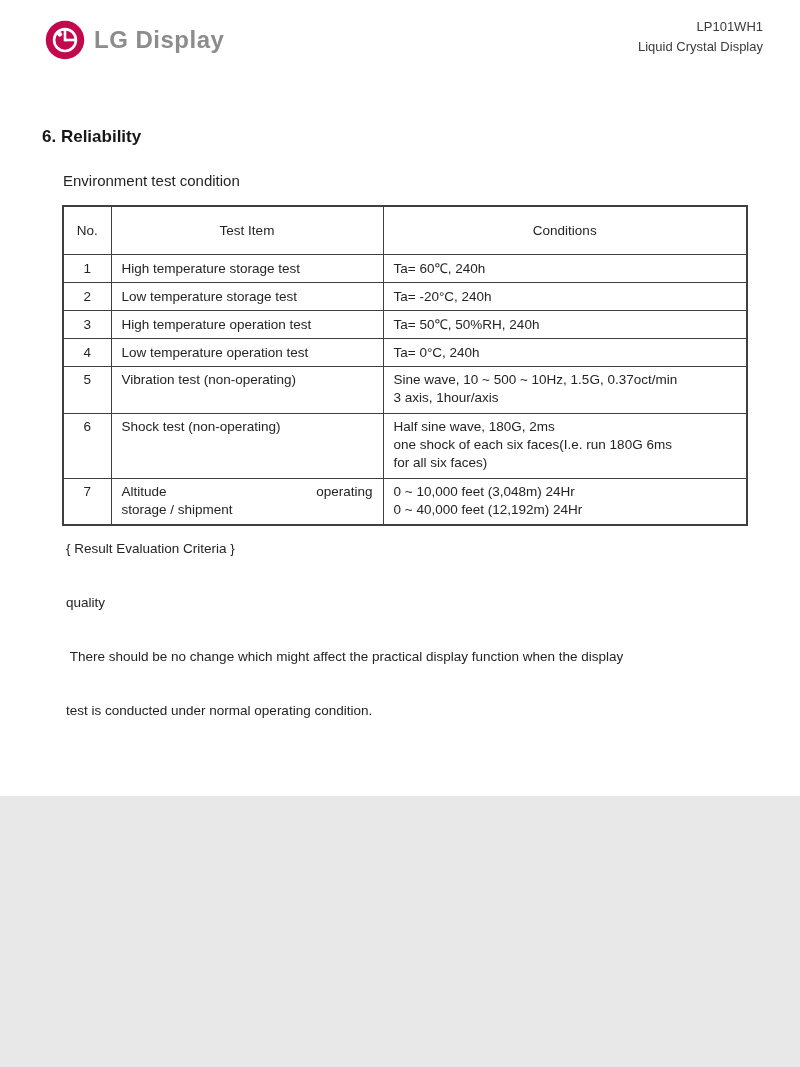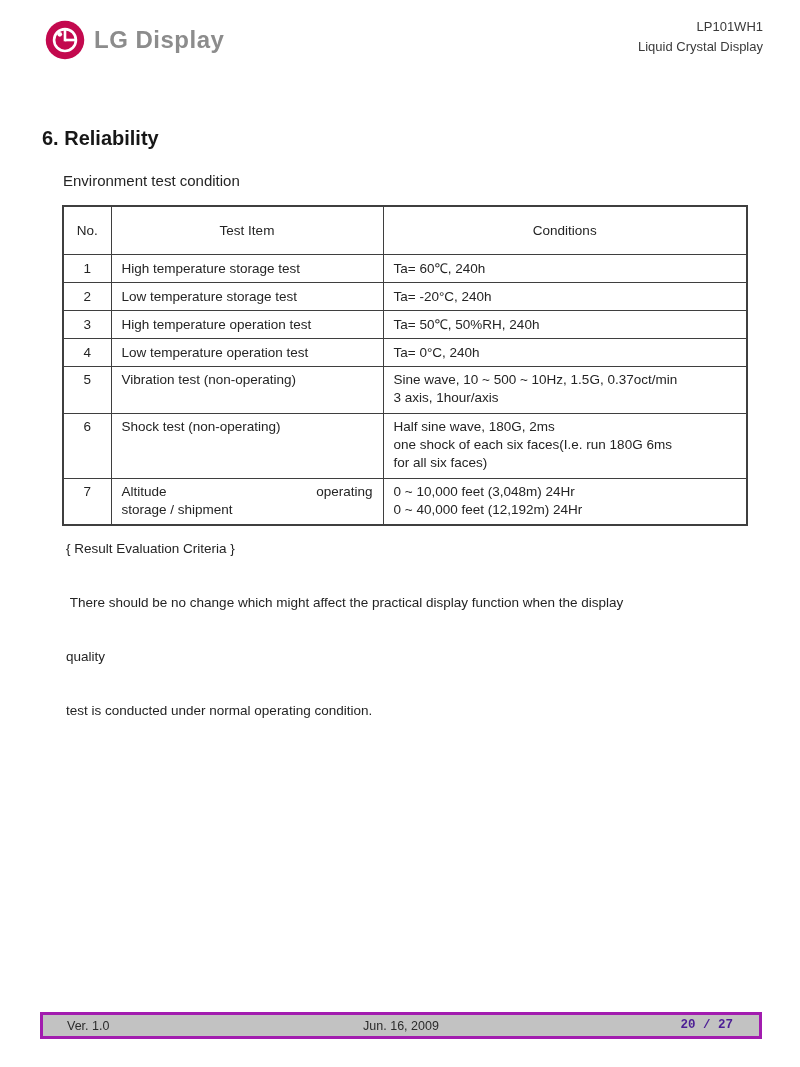--- a/index.html
+++ b/index.html
@@ -1,20 +1,20 @@
 <!DOCTYPE html>
 <html><head>
 <meta charset="utf-8">
 <style>
   * { margin: 0; padding: 0; box-sizing: border-box; }
   html, body { background: #e8e8e8; }
   body { font-family: "Liberation Sans", sans-serif; }
   .page {
     position: relative;
-    width: 800px; height: 1067px;
+    width: 800px; height: 796px;
     margin: 0 auto;
     background: #ffffff;
     color: #1e1e1e;
     overflow: hidden;
   }
 
   
   .logo-wrap { position: absolute; left: 44px; top: 19px; display: flex; align-items: center; }
   .logo-mark { width: 42px; height: 42px; display: block; }
   .logo-text {
@@ -30,21 +30,21 @@
   .banner {
     position: absolute; left: 40px; top: 71px; width: 722px; height: 26px;
     background: #c2c2c2; border: 1px solid #7f7f7f;
     display: flex; align-items: center; justify-content: center;
     font-size: 15px; color: #111111;
   }
 
   
   .section-heading {
     position: absolute; left: 42px; top: 127px;
-    font-size: 20px; font-weight: bold; color: #171717;
+    font-size: 17px; font-weight: bold; color: #171717;
   }
   .section-intro {
     position: absolute; left: 63px; top: 172px;
     font-size: 15px; color: #242424;
   }
 
   
   .spec-table {
     position: absolute; left: 62px; top: 205px; width: 684px;
     border-collapse: collapse; table-layout: fixed;
@@ -185,22 +185,22 @@
         <td class="top">
           <div>0 ~ 10,000 feet (3,048m) 24Hr</div>
           <div>0 ~ 40,000 feet (12,192m) 24Hr</div>
         </td>
       </tr>
     </tbody>
   </table>
 
   <div class="notes">
     <div>{ Result Evaluation Criteria }</div>
+    <div>quality</div>
     <div> There should be no change which might affect the practical display function when the display</div>
-    <div>quality</div>
     <div>test is conducted under normal operating condition.</div>
   </div>
 
   <div class="footer-bar">
     <span class="footer-version">Ver. 1.0</span>
     <span class="footer-date">Jun. 16, 2009</span>
     <span class="footer-page">20 / 27</span>
   </div>
 
 </div>

